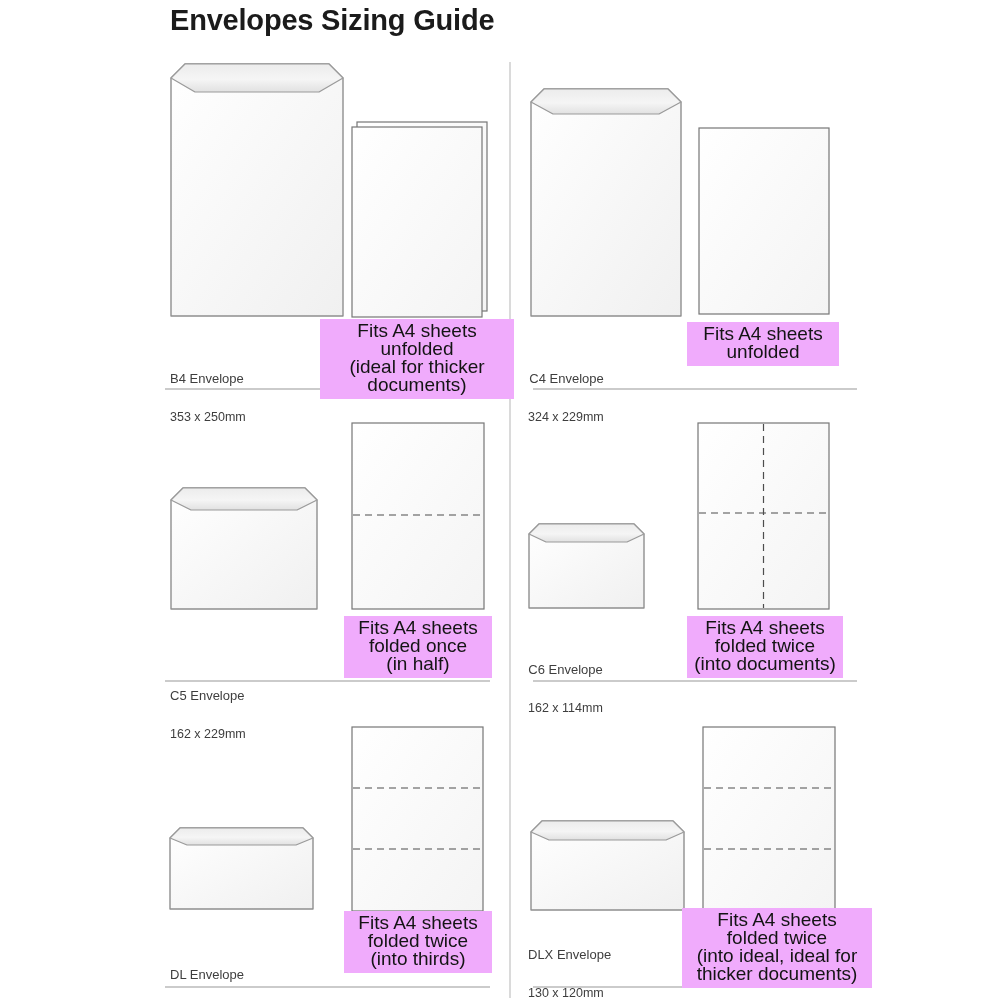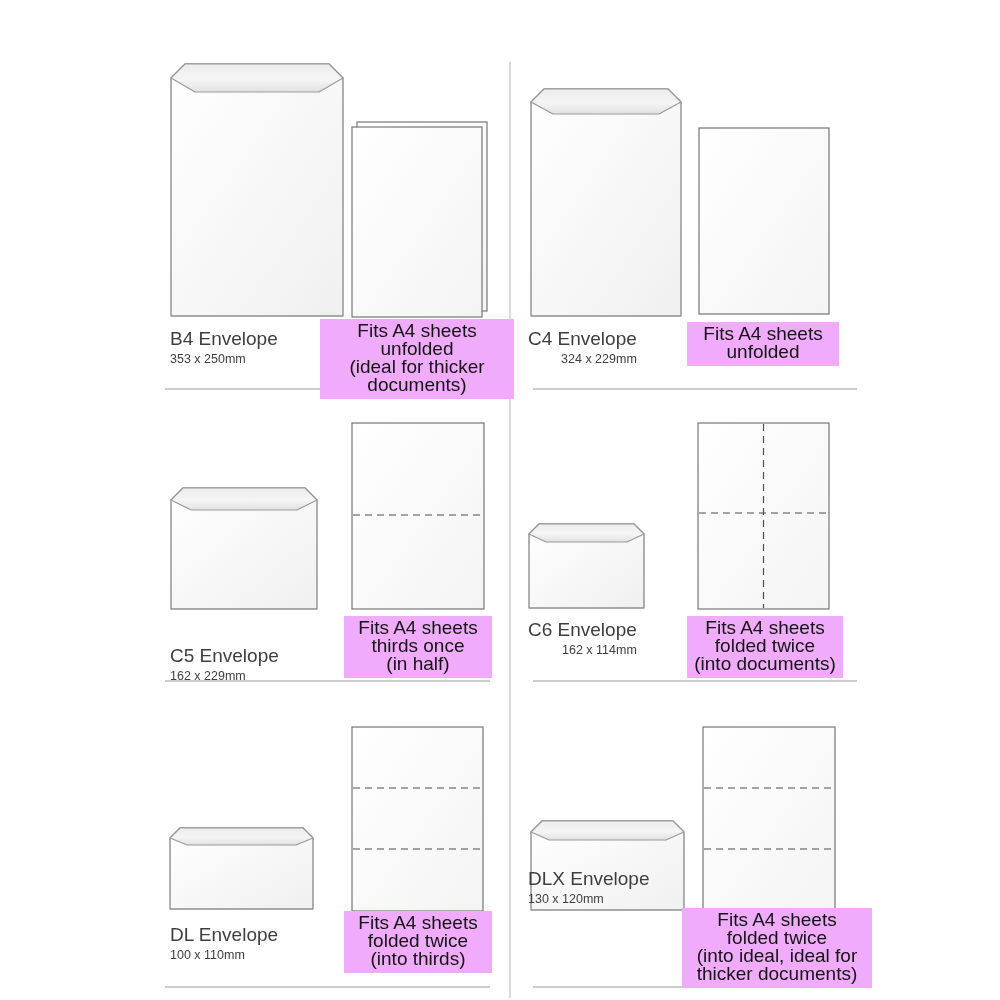--- a/index.html
+++ b/index.html
@@ -6,22 +6,22 @@
   #page{
     position:relative;width:1000px;height:1000px;background:#ffffff;
     font-family:"Liberation Sans","DejaVu Sans",sans-serif;overflow:hidden;
   }
   .abs{position:absolute;}
   .page-title{
     font-size:29px;font-weight:700;color:#1b1b1b;letter-spacing:-0.2px;
   }
   .vdiv{width:2px;background:#dadada;}
   .hdiv{height:2px;background:#cbcbcb;}
-  .env-name{font-size:19px;color:#3e3e3e;line-height:22px;}
-  .env-size{font-size:12.5px;color:#3e3e3e;margin-top:2px;}
+  .env-name{font-size:13px;color:#3e3e3e;line-height:22px;margin-top:40px;}
+  .env-size{font-size:12.5px;color:#3e3e3e;margin-top:20px;}
   .caption{
     text-align:center;font-size:19px;line-height:18px;color:#141414;
     background:#f0abfc;padding:3px 0 5px 0;
   }
   .env-body{fill:url(#gBody);stroke:#8f8f8f;stroke-width:1.4;stroke-linejoin:round;}
   .env-flap{fill:url(#gFlap);stroke:#9a9a9a;stroke-width:1.2;stroke-linejoin:round;}
   .paper{fill:url(#gPaper);stroke:#767676;stroke-width:1.2;}
   .fold{stroke:#4d4d4d;stroke-width:1.2;stroke-dasharray:7 5;fill:none;}
 </style>
 </head>
@@ -40,20 +40,21 @@
           <stop offset="0.55" stop-color="#f5f5f5"></stop>
           <stop offset="1" stop-color="#e1e1e1"></stop>
       </linearGradient>
       <linearGradient id="gPaper" x1="0" y1="0" x2="1" y2="1">
         <stop offset="0" stop-color="#ffffff"></stop>
           <stop offset="1" stop-color="#f4f4f4"></stop>
       </linearGradient>
     </defs>
   </svg>
 
+  <h1 class="abs page-title" style="left:170px;top:4px;margin:0;">Envelopes Sizing Guide</h1>
 
   <div class="abs vdiv" style="left:509px;top:62px;height:936px;"></div>
   <div class="abs hdiv" style="left:165px;top:388px;width:325px;"></div>
   <div class="abs hdiv" style="left:533px;top:388px;width:324px;"></div>
   <div class="abs hdiv" style="left:165px;top:680px;width:325px;"></div>
   <div class="abs hdiv" style="left:533px;top:680px;width:324px;"></div>
   <div class="abs hdiv" style="left:165px;top:986px;width:325px;"></div>
   <div class="abs hdiv" style="left:533px;top:986px;width:324px;"></div>
 
   <div>
@@ -102,21 +103,21 @@
     <svg class="abs" style="left:351px;top:422px;" width="134" height="188" viewBox="0 0 134 188">
       <rect class="paper" x="1" y="1" width="132" height="186"></rect>
       <line class="fold" x1="2" y1="93" x2="132" y2="93"></line>
     </svg>
     <div class="abs" style="left:170px;top:645px;">
       <div class="env-name">C5 Envelope</div>
       <div class="env-size">162 x 229mm</div>
     </div>
     <div class="abs caption" style="left:344px;top:616px;width:148px;">
       <div>Fits A4 sheets</div>
-      <div>thirds once</div>
+      <div>folded once</div>
       <div>(in half)</div>
     </div>
   </div>
 
   <div>
     <svg class="abs" style="left:528px;top:523px;" width="117" height="86" viewBox="0 0 117 86">
       <path class="env-body" d="M1,11 L11,1 H106 L116,11 V85 H1 Z"></path>
       <path class="env-flap" d="M1,11 L11,1 H106 L116,11 L99,19 H18 Z"></path>
     </svg>
     <svg class="abs" style="left:697px;top:422px;" width="133" height="188" viewBox="0 0 133 188">
@@ -159,21 +160,21 @@
   <div>
     <svg class="abs" style="left:530px;top:820px;" width="155" height="91" viewBox="0 0 155 91">
       <path class="env-body" d="M1,12 L12,1 H143 L154,12 V90 H1 Z"></path>
       <path class="env-flap" d="M1,12 L12,1 H143 L154,12 L136,20 H19 Z"></path>
     </svg>
     <svg class="abs" style="left:702px;top:726px;" width="134" height="186" viewBox="0 0 134 186">
       <rect class="paper" x="1" y="1" width="132" height="184"></rect>
       <line class="fold" x1="2" y1="62" x2="132" y2="62"></line>
       <line class="fold" x1="2" y1="123" x2="132" y2="123"></line>
     </svg>
-    <div class="abs" style="left:528px;top:868px;">
+    <div class="abs" style="left:528px;top:904px;">
       <div class="env-name">DLX Envelope</div>
       <div class="env-size">130 x 120mm</div>
     </div>
     <div class="abs caption" style="left:682px;top:908px;width:190px;">
       <div>Fits A4 sheets</div>
       <div>folded twice</div>
       <div>(into ideal, ideal for</div>
       <div>thicker documents)</div>
     </div>
   </div>

